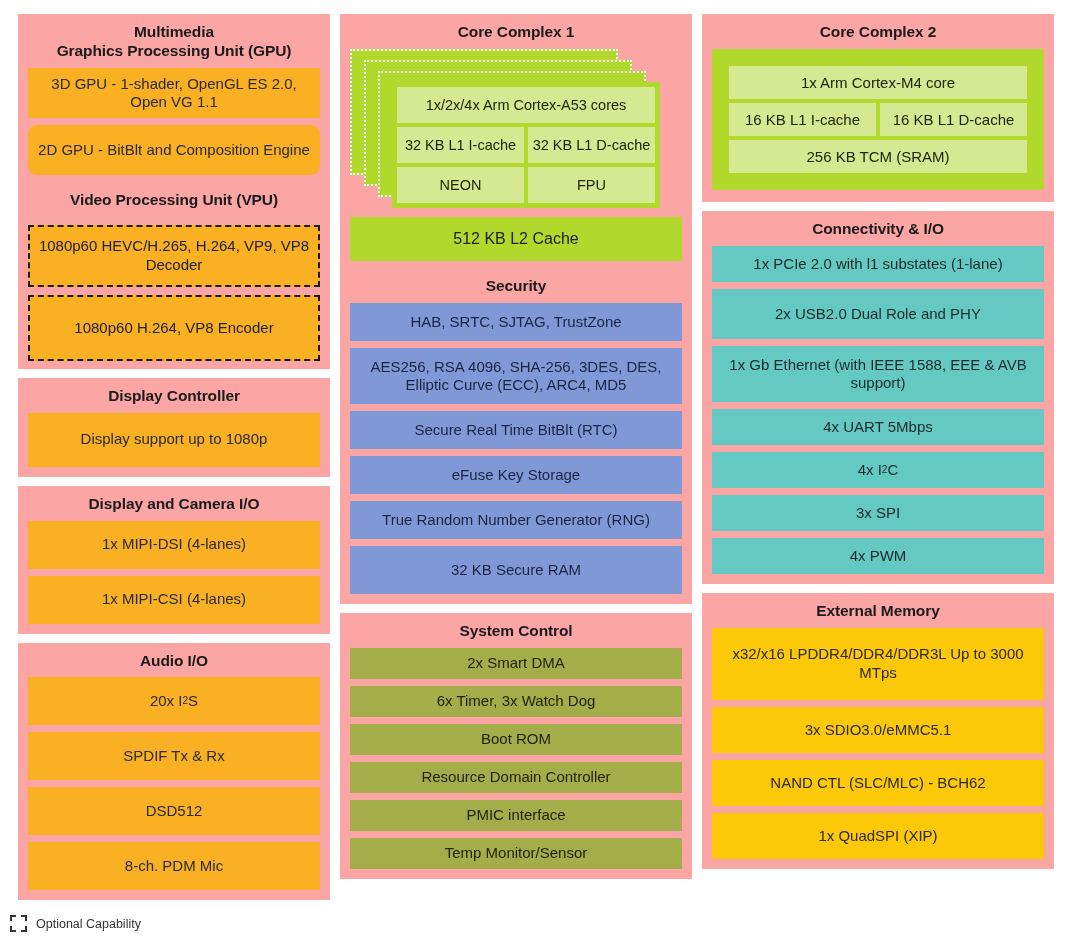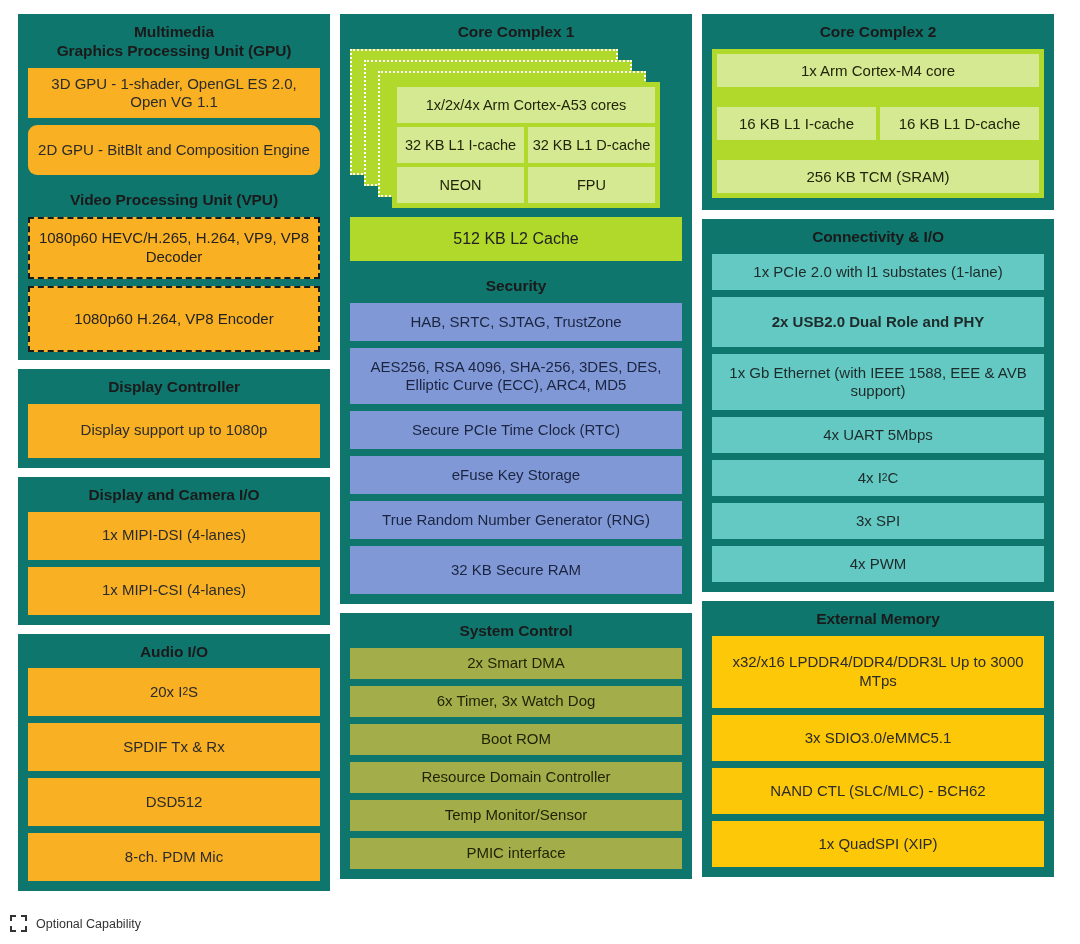--- a/index.html
+++ b/index.html
@@ -32,21 +32,21 @@
   .col {
     display: flex;
     flex-direction: column;
     gap: 9px;
   }
   .col-left  { width: 312px; }
   .col-mid   { width: 352px; }
   .col-right { width: 352px; }
 
   .panel {
-    background: #0f766e;
+    background: #fca5a5;
     padding: 8px 10px 10px 10px;
     box-sizing: border-box;
   }
 
   .section-title {
     text-align: center;
     font-weight: bold;
     font-size: 15.5px;
     color: #1a1a1a;
     line-height: 1.22;
@@ -74,20 +74,21 @@
   .t-orange  { background: #f9b022; color: #2b2b2b; }
   .t-teal    { background: #64c8c3; color: #1d2b2b; }
   .t-yellow  { background: #fdc807; color: #2b2b2b; }
   .t-blue    { background: #8099d6; color: #1b2440; }
   .t-olive   { background: #a3ad4a; color: #1f2205; }
   .t-green   { background: #b0d92b; }
 
   .dashed {
     border: 2px dashed #1a1a1a;
     background: #f9b022;
+    margin-top: 8px;
   }
 
   
   .stack {
     position: relative;
     height: 160px;
     margin-bottom: 8px;
   }
   .stack-layer {
     position: absolute;
@@ -129,24 +130,24 @@
     color: #21260a;
     text-align: center;
     flex: 1;
     box-sizing: border-box;
     padding: 2px;
   }
 
   
   .cc2-outer {
     background: #b0d92b;
-    padding: 5px;
+    padding: 17px;
     display: flex;
     flex-direction: column;
-    gap: 20px;
+    gap: 4px;
   }
   .cc2-row { display: flex; gap: 4px; }
   .cc2-cell {
     background: #d5e892;
     display: flex;
     align-items: center;
     justify-content: center;
     font-size: 15px;
     color: #21260a;
     text-align: center;
@@ -241,34 +242,34 @@
               <div class="cc-cell">FPU</div>
             </div>
           </div>
         </div>
 
         <div class="tile t-green" style="height:44px;font-size:16px;">512 KB L2 Cache</div>
 
         <div class="section-title sub">Security</div>
         <div class="tile t-blue" style="height:38px;">HAB, SRTC, SJTAG, TrustZone</div>
         <div class="tile t-blue" style="height:56px;">AES256, RSA 4096, SHA-256, 3DES, DES, Elliptic Curve (ECC), ARC4, MD5</div>
-        <div class="tile t-blue" style="height:38px;">Secure PCIe Time Clock (RTC)</div>
+        <div class="tile t-blue" style="height:38px;">Secure Real Time BitBlt (RTC)</div>
         <div class="tile t-blue" style="height:38px;">eFuse Key Storage</div>
         <div class="tile t-blue" style="height:38px;">True Random Number Generator (RNG)</div>
         <div class="tile t-blue" style="height:48px;">32 KB Secure RAM</div>
       </div>
 
       <div class="panel">
         <div class="section-title tight">System Control</div>
         <div class="tile t-olive" style="height:31px;">2x Smart DMA</div>
         <div class="tile t-olive" style="height:31px;">6x Timer, 3x Watch Dog</div>
         <div class="tile t-olive" style="height:31px;">Boot ROM</div>
         <div class="tile t-olive" style="height:31px;">Resource Domain Controller</div>
+        <div class="tile t-olive" style="height:31px;">PMIC interface</div>
         <div class="tile t-olive" style="height:31px;">Temp Monitor/Sensor</div>
-        <div class="tile t-olive" style="height:31px;">PMIC interface</div>
       </div>
 
     </div>
 
     <div class="col col-right">
 
       <div class="panel" style="padding-bottom:12px;">
         <div class="section-title tight">Core Complex 2</div>
         <div class="cc2-outer">
           <div class="cc2-row">
@@ -280,21 +281,21 @@
           </div>
           <div class="cc2-row">
             <div class="cc2-cell">256 KB TCM (SRAM)</div>
           </div>
         </div>
       </div>
 
       <div class="panel">
         <div class="section-title tight">Connectivity &amp; I/O</div>
         <div class="tile t-teal" style="height:36px;">1x PCIe 2.0 with l1 substates (1-lane)</div>
-        <div class="tile t-teal" style="height:50px;font-weight:bold;">2x USB2.0 Dual Role and PHY</div>
+        <div class="tile t-teal" style="height:50px;">2x USB2.0 Dual Role and PHY</div>
         <div class="tile t-teal" style="height:56px;">1x Gb Ethernet (with IEEE 1588, EEE &amp; AVB support)</div>
         <div class="tile t-teal" style="height:36px;">4x UART 5Mbps</div>
         <div class="tile t-teal" style="height:36px;">4x I<sup>2</sup>C</div>
         <div class="tile t-teal" style="height:36px;">3x SPI</div>
         <div class="tile t-teal" style="height:36px;">4x PWM</div>
       </div>
 
       <div class="panel">
         <div class="section-title tight">External Memory</div>
         <div class="tile t-yellow" style="height:72px;">x32/x16 LPDDR4/DDR4/DDR3L Up to 3000 MTps</div>

